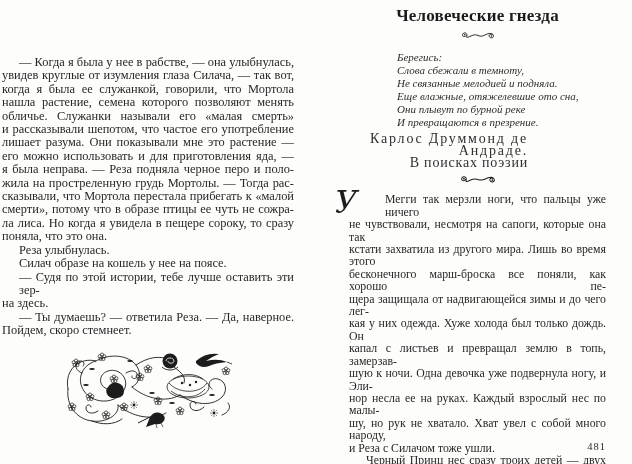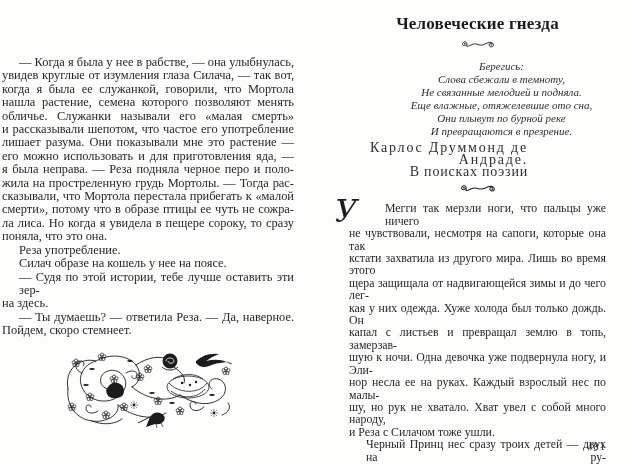--- a/index.html
+++ b/index.html
@@ -15,26 +15,26 @@
   .line{text-align:justify;text-align-last:justify;}
   .line.last{text-align:last-left;text-align-last:left;}
   .line.ind{padding-left:17px;}
   .line.dropline{padding-left:36px;}
   .dropcap{
     position:absolute;left:-14px;top:-6px;
     font-size:31px;line-height:1;font-style:italic;
     font-family:"DejaVu Serif","Liberation Serif",serif;color:#1d1d1d;
   }
   .chapter-title{
-    margin:8px;font-size:17px;font-weight:bold;text-align:center;
+    margin:0;font-size:17px;font-weight:bold;text-align:center;
     letter-spacing:.2px;color:#1b1b1b;
   }
   .orn{display:block;margin:7px auto 0;color:#1b1b1b;}
   .orn2{margin-top:4px;}
-  .epigraph{margin:9px 0 0 48px;font-style:italic;font-size:11px;line-height:13px;color:#2d2d2d;text-align:center;}
+  .epigraph{margin:9px 0 0 48px;font-style:italic;font-size:11px;line-height:13px;color:#2d2d2d;}
   .attribution{margin:4px 78px 0 0;text-align:right;font-size:14px;line-height:12px;color:#2f2f2f;}
   .attr-name{letter-spacing:1.8px;}
   .attr-src{letter-spacing:.8px;}
   .body-text{margin-top:7px;}
   .vignette{display:block;margin:11px auto 0;}
   .pageno{
     position:absolute;left:349px;top:441px;width:257px;
     text-align:right;font-size:10.5px;letter-spacing:1px;color:#2b2b2b;
   }
 </style>
@@ -53,21 +53,21 @@
         <div class="line">лишает разума. Они показывали мне это растение —</div>
         <div class="line">его можно использовать и для приготовления яда, —</div>
         <div class="line">я была неправа. — Реза подняла черное перо и поло-</div>
         <div class="line">жила на простреленную грудь Мортолы. — Тогда рас-</div>
         <div class="line">сказывали, что Мортола перестала прибегать к «малой</div>
         <div class="line">смерти», потому что в образе птицы ее чуть не сожра-</div>
         <div class="line">ла лиса. Но когда я увидела в пещере сороку, то сразу</div>
         <div class="line last">поняла, что это она.</div>
       </div>
       <div class="para">
-        <div class="line last ind">Реза употребление.</div>
+        <div class="line last ind">Реза улыбнулась.</div>
       </div>
       <div class="para">
         <div class="line last ind">Силач образе на кошель у нее на поясе.</div>
       </div>
       <div class="para">
         <div class="line ind">— Судя по этой истории, тебе лучше оставить эти зер-</div>
         <div class="line last">на здесь.</div>
       </div>
       <div class="para">
         <div class="line ind">— Ты думаешь? — ответила Реза. — Да, наверное.</div>
@@ -182,20 +182,21 @@
     <circle cx="7" cy="8.6" r="1.5" fill="currentColor"></circle>
     <circle cx="57.5" cy="11" r="1.5" fill="currentColor"></circle>
   </svg>
 
   <div class="body-text">
       <div class="para">
         <span class="dropcap">У</span>
         <div class="line dropline">Мегги так мерзли ноги, что пальцы уже ничего</div>
         <div class="line">не чувствовали, несмотря на сапоги, которые она так</div>
         <div class="line">кстати захватила из другого мира. Лишь во время этого</div>
+        <div class="line">бесконечного марш-броска все поняли, как хорошо пе-</div>
         <div class="line">щера защищала от надвигающейся зимы и до чего лег-</div>
         <div class="line">кая у них одежда. Хуже холода был только дождь. Он</div>
         <div class="line">капал с листьев и превращал землю в топь, замерзав-</div>
         <div class="line">шую к ночи. Одна девочка уже подвернула ногу, и Эли-</div>
         <div class="line">нор несла ее на руках. Каждый взрослый нес по малы-</div>
         <div class="line">шу, но рук не хватало. Хват увел с собой много народу,</div>
         <div class="line last">и Реза с Силачом тоже ушли.</div>
       </div>
       <div class="para">
         <div class="line ind">Черный Принц нес сразу троих детей — двух на ру-</div>

